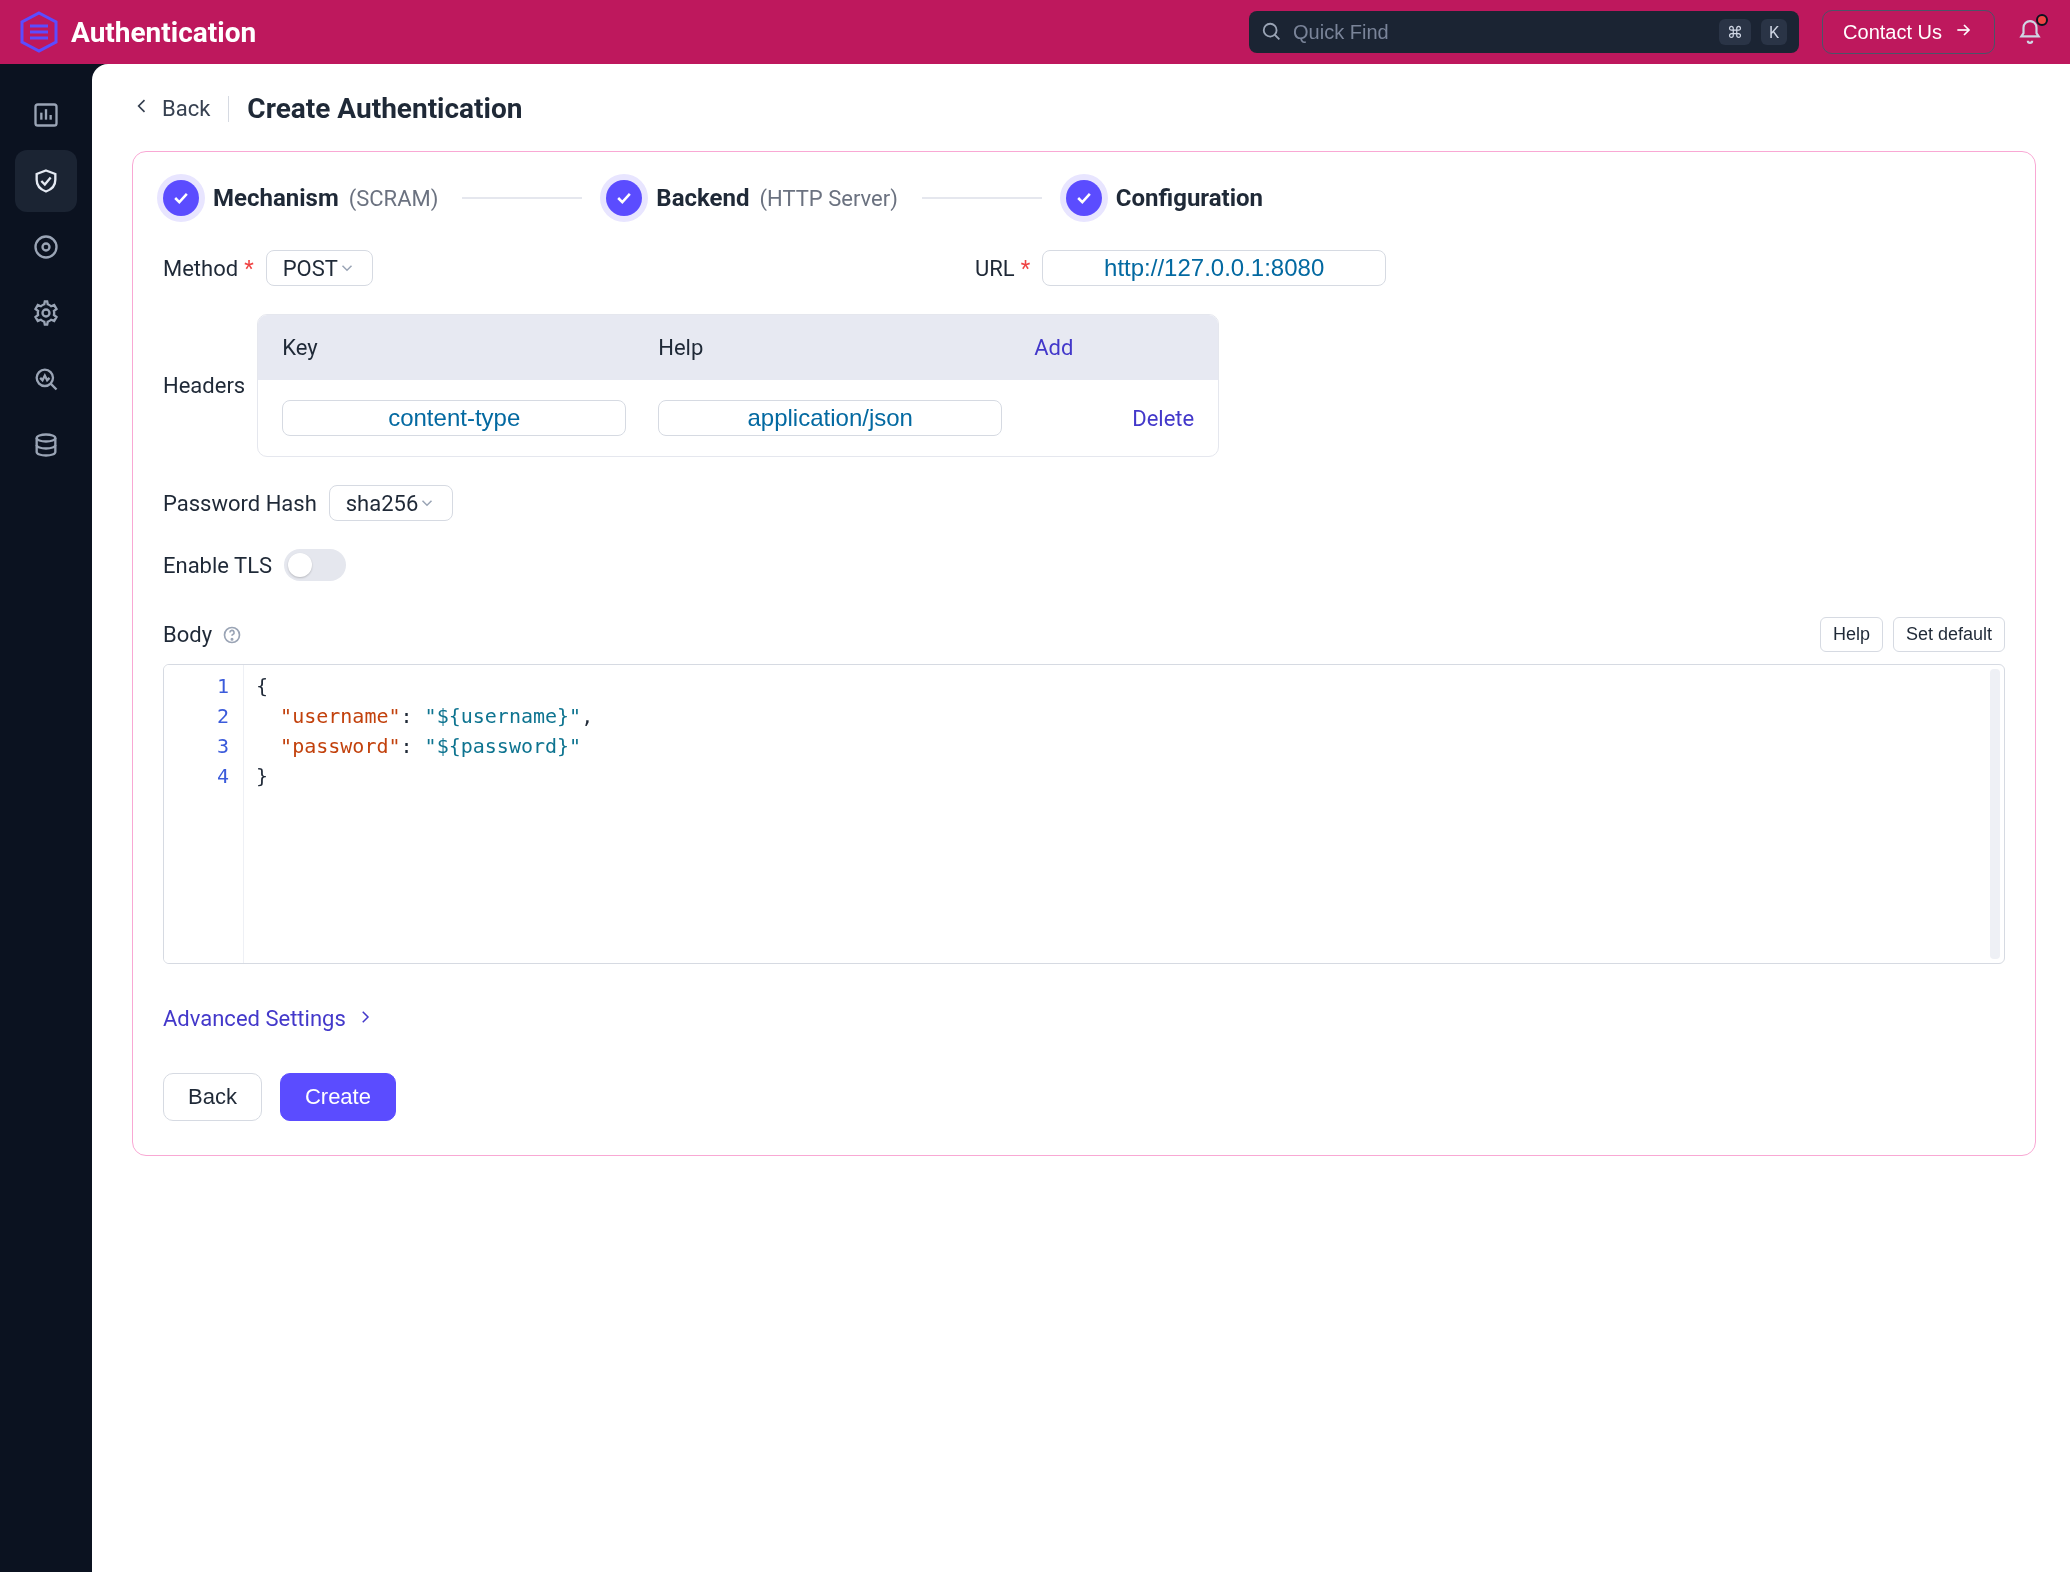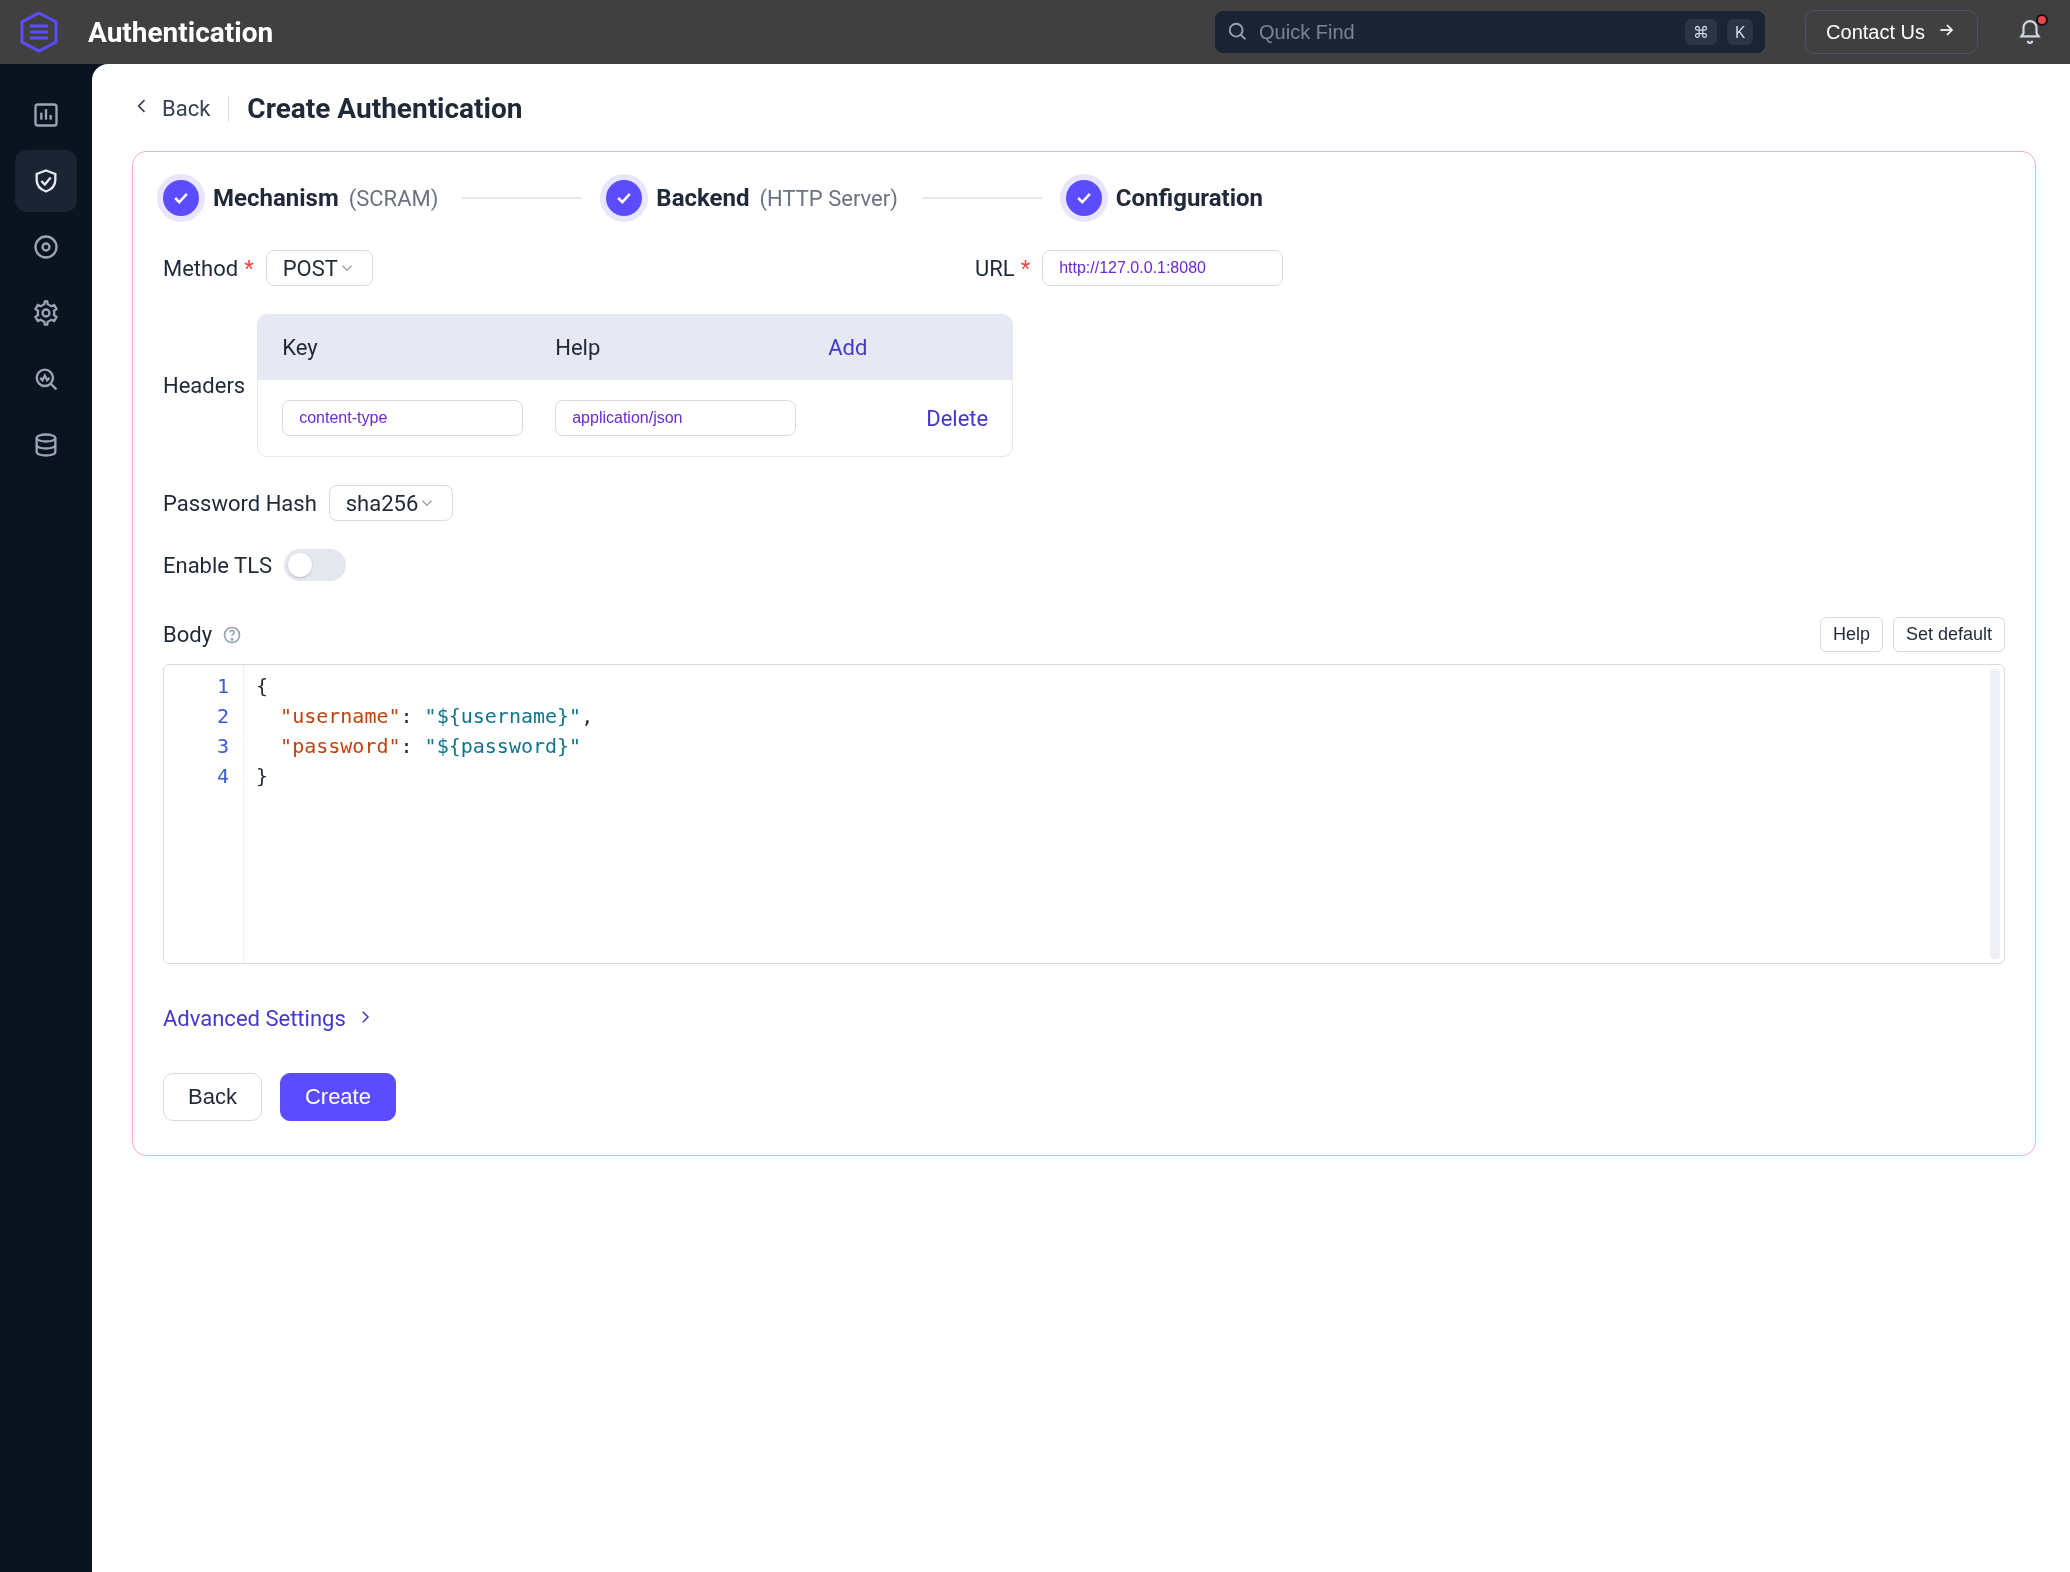--- a/index.html
+++ b/index.html
@@ -7,25 +7,25 @@
     font-family: -apple-system, BlinkMacSystemFont, "Segoe UI", Roboto, Helvetica, Arial, sans-serif;
     background: #000;
     color: #1f2937;
     width: 2070px;
     height: 1572px;
     overflow: hidden;
   }
   
   .topbar {
     height: 64px;
-    background: #404040;
+    background: #be185d;
     display: flex;
     align-items: center;
     padding: 0 24px 0 18px;
-    gap: 20px;
+    gap: 3px;
   }
   .logo-hex {
     width: 42px; height: 42px;
     display: flex; align-items: center; justify-content: center;
   }
   .app-title {
     color: #fff;
     font-size: 28px;
     font-weight: 700;
     margin-left: 8px;
@@ -216,24 +216,25 @@
     color: #1f2937;
     background: #fff;
     display: flex;
     align-items: center;
     justify-content: space-between;
     cursor: pointer;
   }
   .text-input { cursor: text; justify-content: flex-start; }
   .text-input input {
     border: none; outline: none;
-    font-size: 16px;
+    font-size: 24px;
     width: 100%;
-    color: #6d28d9;
+    color: #0369a1;
     background: transparent;
+    text-align: center;
   }
   .select-caret { color: #9aa4b5; display:flex; }
 
   
   .headers-box {
     border: 1px solid #e5e7ee;
     border-radius: 10px;
     overflow: hidden;
   }
   .headers-head {

